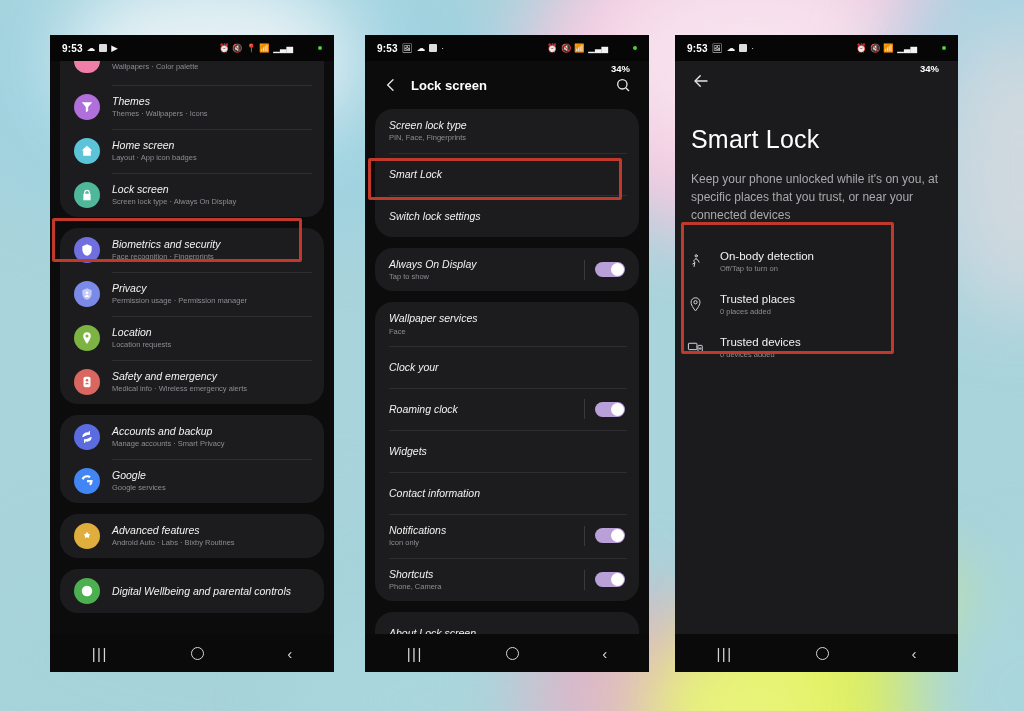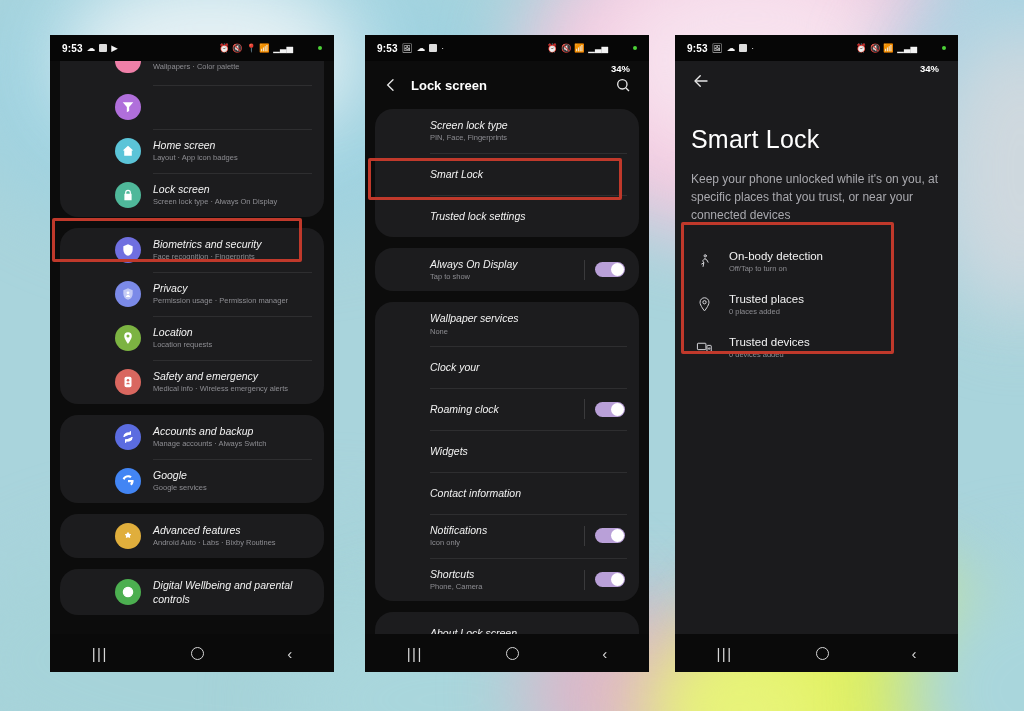--- a/index.html
+++ b/index.html
@@ -81,21 +81,20 @@
     margin-bottom:11px;
     overflow:hidden;
   }
   .card.top-clip { border-top-left-radius:0; border-top-right-radius:0; margin-top:0; }
 
   .row {
     display:flex; align-items:center;
     padding:9px 14px;
     min-height:42px;
     position:relative;
-    margin-left:41px;
   }
   .row + .row::before {
     content:""; position:absolute; left:52px; right:12px; top:0;
     height:1px; background:#2e2e30;
   }
   .row.plain + .row.plain::before { left:14px; }
 
   .ico {
     width:26px; height:26px; border-radius:50%;
     flex:0 0 26px; margin-right:12px;
@@ -121,21 +120,21 @@
   .sl-back svg { width:18px; height:18px; }
   .sl-title {
     color:#fff; font-size:25px; font-weight:400;
     padding:34px 16px 0 16px; letter-spacing:.2px;
   }
   .sl-desc {
     color:#a9a9ae; font-size:12px; line-height:1.5;
     padding:16px 16px 0 16px;
   }
   .sl-list { margin-top:16px; padding:0 6px; }
-  .sl-row { display:flex; align-items:center; padding:10px 12px; }
+  .sl-row { display:flex; align-items:center; padding:10px 3px; }
   .sl-ico { width:22px; flex:0 0 22px; margin-right:14px; display:flex; align-items:center; justify-content:center; }
   .sl-ico svg { width:17px; height:17px; stroke:#d8d8dc; fill:none; stroke-width:1.4; }
   .sl-t1 { font-size:11.5px; color:#f2f2f2; }
   .sl-t2 { font-size:7.5px; color:#8d8d92; margin-top:2px; }
 
   
   .navbar {
     flex:0 0 38px; height:38px;
     display:flex; align-items:center; justify-content:space-around;
     background:#0a0a0a;
@@ -205,20 +204,24 @@
         <div class="txt">
           <div class="t2">Wallpapers  ·  Color palette</div>
         </div>
       </div>
       <div class="row">
         <div class="ico" style="background:#b06fdb;">
           <svg viewBox="0 0 24 24">
               <path d="M3 4h18l-7 8v7l-4 2v-9z"></path>
             </svg>
         </div>
+        <div class="txt">
+          <div class="t1">Themes</div>
+          <div class="t2">Themes  ·  Wallpapers  ·  Icons</div>
+        </div>
       </div>
       <div class="row">
         <div class="ico" style="background:#5bc4d8;">
           <svg viewBox="0 0 24 24">
               <path d="M12 3 3 11h2.5v9h13v-9H21z"></path>
             </svg>
         </div>
         <div class="txt">
           <div class="t1">Home screen</div>
           <div class="t2">Layout  ·  App icon badges</div>
@@ -291,21 +294,21 @@
     <div class="card">
       <div class="row">
         <div class="ico" style="background:#5b6ce0;">
           <svg viewBox="0 0 24 24" fill="none" stroke="#fff" stroke-width="2.2">
               <path d="M5 12a7 7 0 0 1 11.5-5.3M19 12a7 7 0 0 1-11.5 5.3"></path>
               <path d="M16 3v4h-4M8 21v-4h4" stroke-linecap="round"></path>
             </svg>
         </div>
         <div class="txt">
           <div class="t1">Accounts and backup</div>
-          <div class="t2">Manage accounts  ·  Always Switch</div>
+          <div class="t2">Manage accounts  ·  Smart Privacy</div>
         </div>
       </div>
       <div class="row">
         <div class="ico" style="background:#4285f4;">
           <svg viewBox="0 0 24 24">
               <path d="M12 5.5c1.6 0 2.9.6 3.8 1.4l2.6-2.6C16.8 2.8 14.6 2 12 2 7.9 2 4.4 4.4 2.8 7.9l3.1 2.4C6.7 7.6 9.1 5.5 12 5.5z" fill="#fff"></path>
               <path d="M21.6 12.2c0-.7-.1-1.4-.2-2H12v4h5.4c-.2 1.3-1 2.3-2 3l3 2.3c1.8-1.6 3.2-4.1 3.2-7.3z" fill="#fff"></path>
             </svg>
         </div>
         <div class="txt">
@@ -397,21 +400,21 @@
           <div class="t2">PIN, Face, Fingerprints</div>
         </div>
       </div>
       <div class="row plain">
         <div class="txt">
           <div class="t1">Smart Lock</div>
         </div>
       </div>
       <div class="row plain">
         <div class="txt">
-          <div class="t1">Trusted lock settings</div>
+          <div class="t1">Switch lock settings</div>
         </div>
       </div>
     </div>
 
     <div class="card">
       <div class="row plain">
         <div class="txt">
           <div class="t1">Always On Display</div>
           <div class="t2">Tap to show</div>
         </div>
@@ -419,21 +422,21 @@
           <div class="tgl-div"></div>
           <div class="tgl"></div>
         </div>
       </div>
     </div>
 
     <div class="card">
       <div class="row plain">
         <div class="txt">
           <div class="t1">Wallpaper services</div>
-          <div class="t2">None</div>
+          <div class="t2">Face</div>
         </div>
       </div>
       <div class="row plain">
         <div class="txt">
           <div class="t1">Clock your</div>
         </div>
       </div>
       <div class="row plain">
         <div class="txt">
           <div class="t1">Roaming clock</div>

